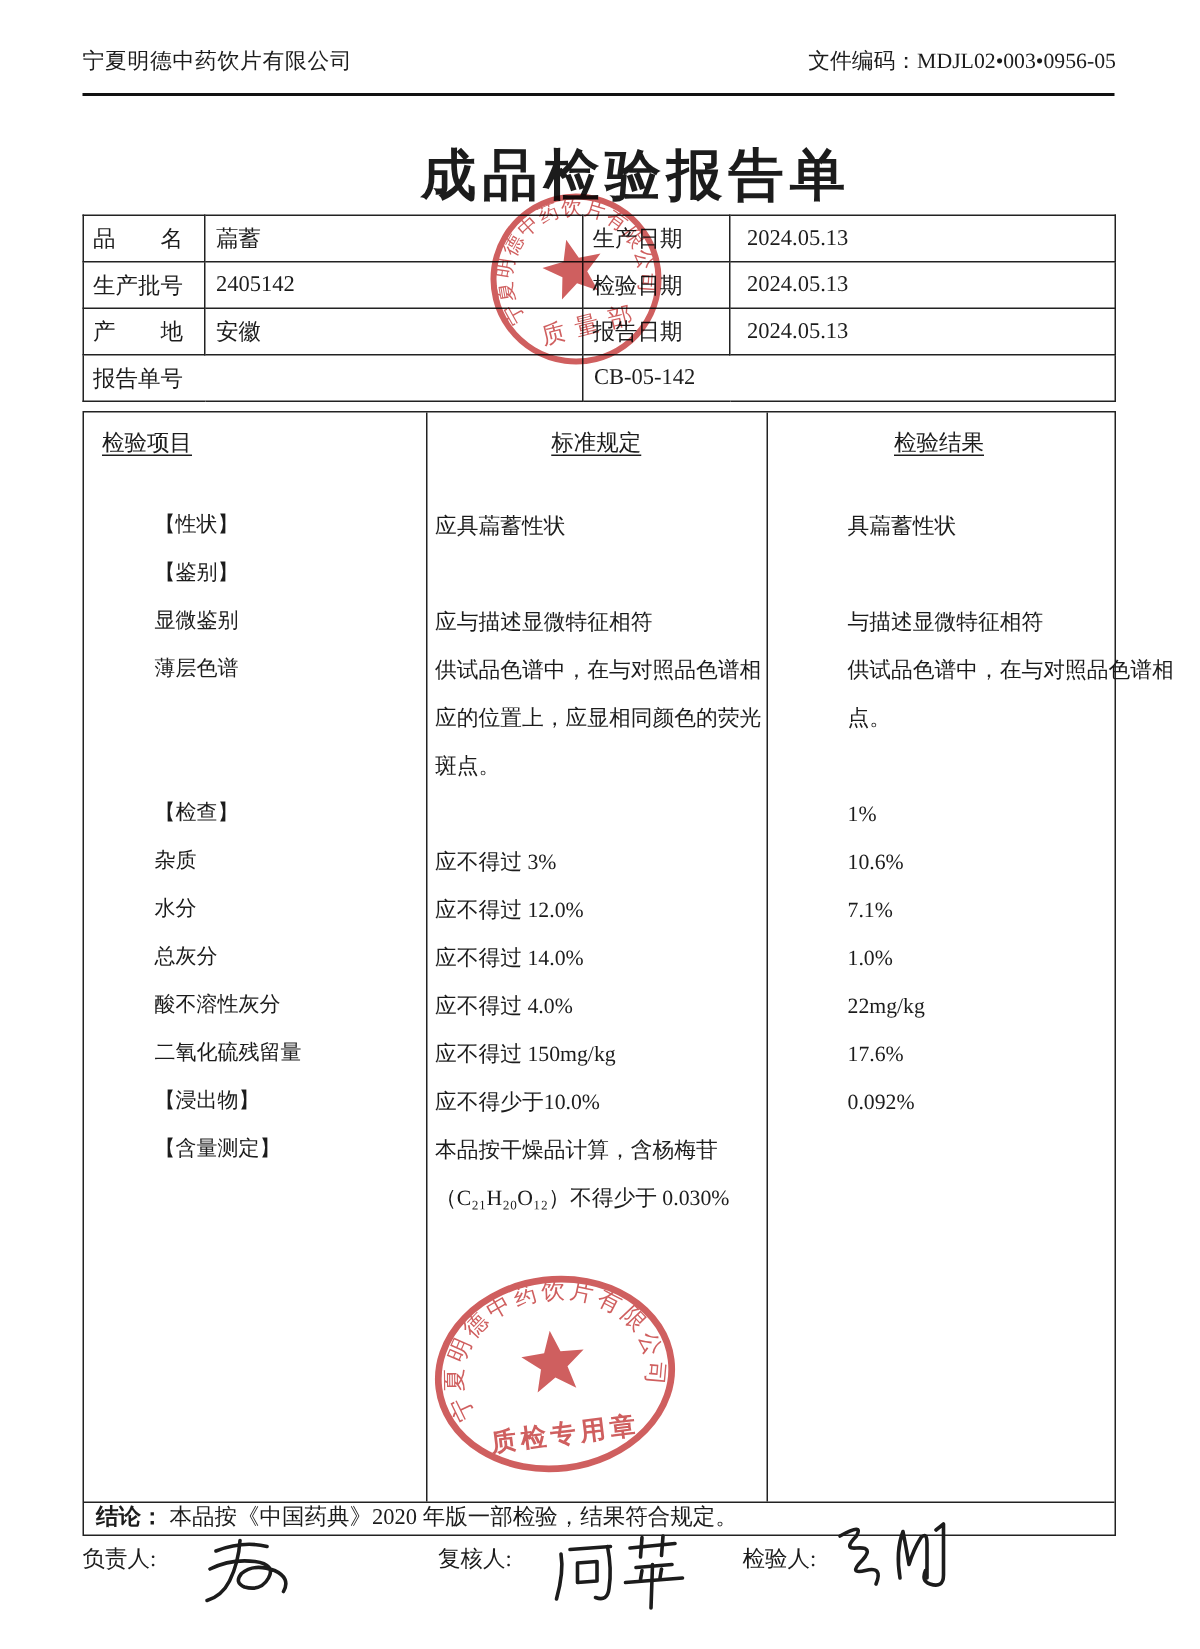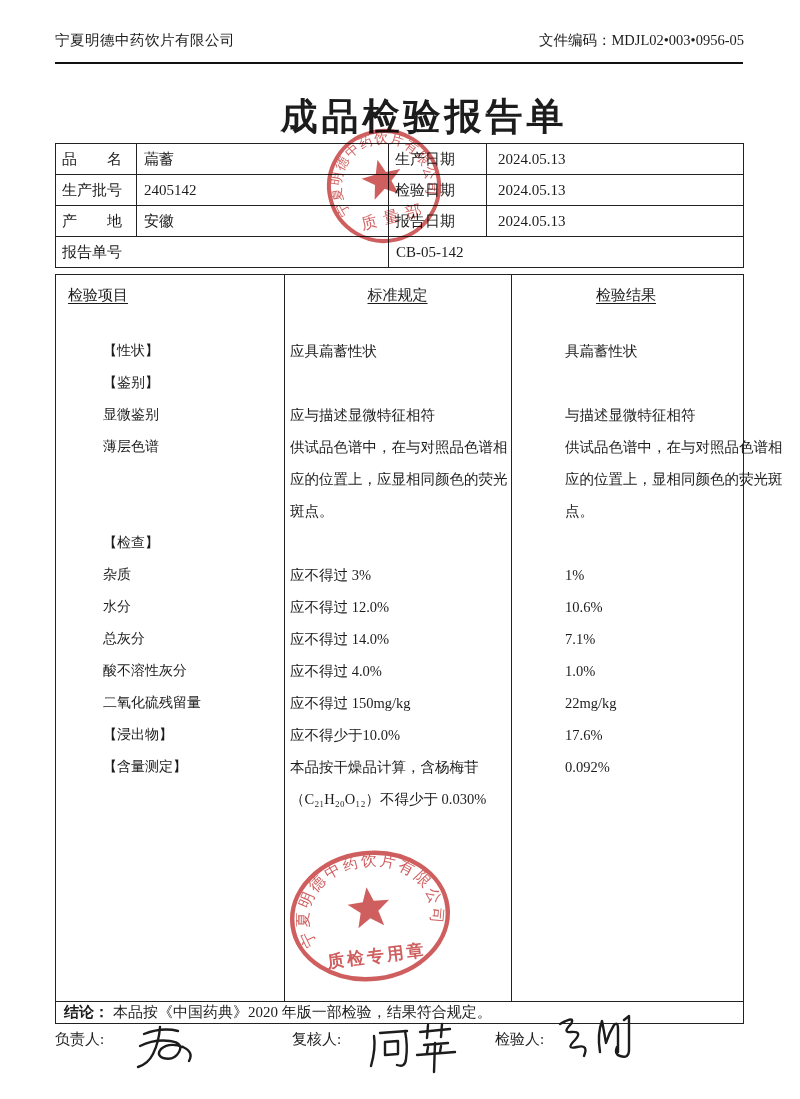--- a/index.html
+++ b/index.html
@@ -135,21 +135,20 @@
       <div class="tline">应不得过 150mg/kg</div>
       <div class="tline">应不得少于10.0%</div>
       <div class="tline">本品按干燥品计算，含杨梅苷</div>
       <div class="tline">（C₂₁H₂₀O₁₂）不得少于 0.030%</div>
     </div>
   <div class="colbody cb3">
       <div class="tline">具萹蓄性状</div>
       <div class="tline">&nbsp;</div>
       <div class="tline">与描述显微特征相符</div>
       <div class="tline">供试品色谱中，在与对照品色谱相</div>
-      <div class="tline">应的位置上，显相同颜色的荧光斑</div>
       <div class="tline">点。</div>
       <div class="tline">&nbsp;</div>
       <div class="tline">1%</div>
       <div class="tline">10.6%</div>
       <div class="tline">7.1%</div>
       <div class="tline">1.0%</div>
       <div class="tline">22mg/kg</div>
       <div class="tline">17.6%</div>
       <div class="tline">0.092%</div>
       <div class="tline">&nbsp;</div>

